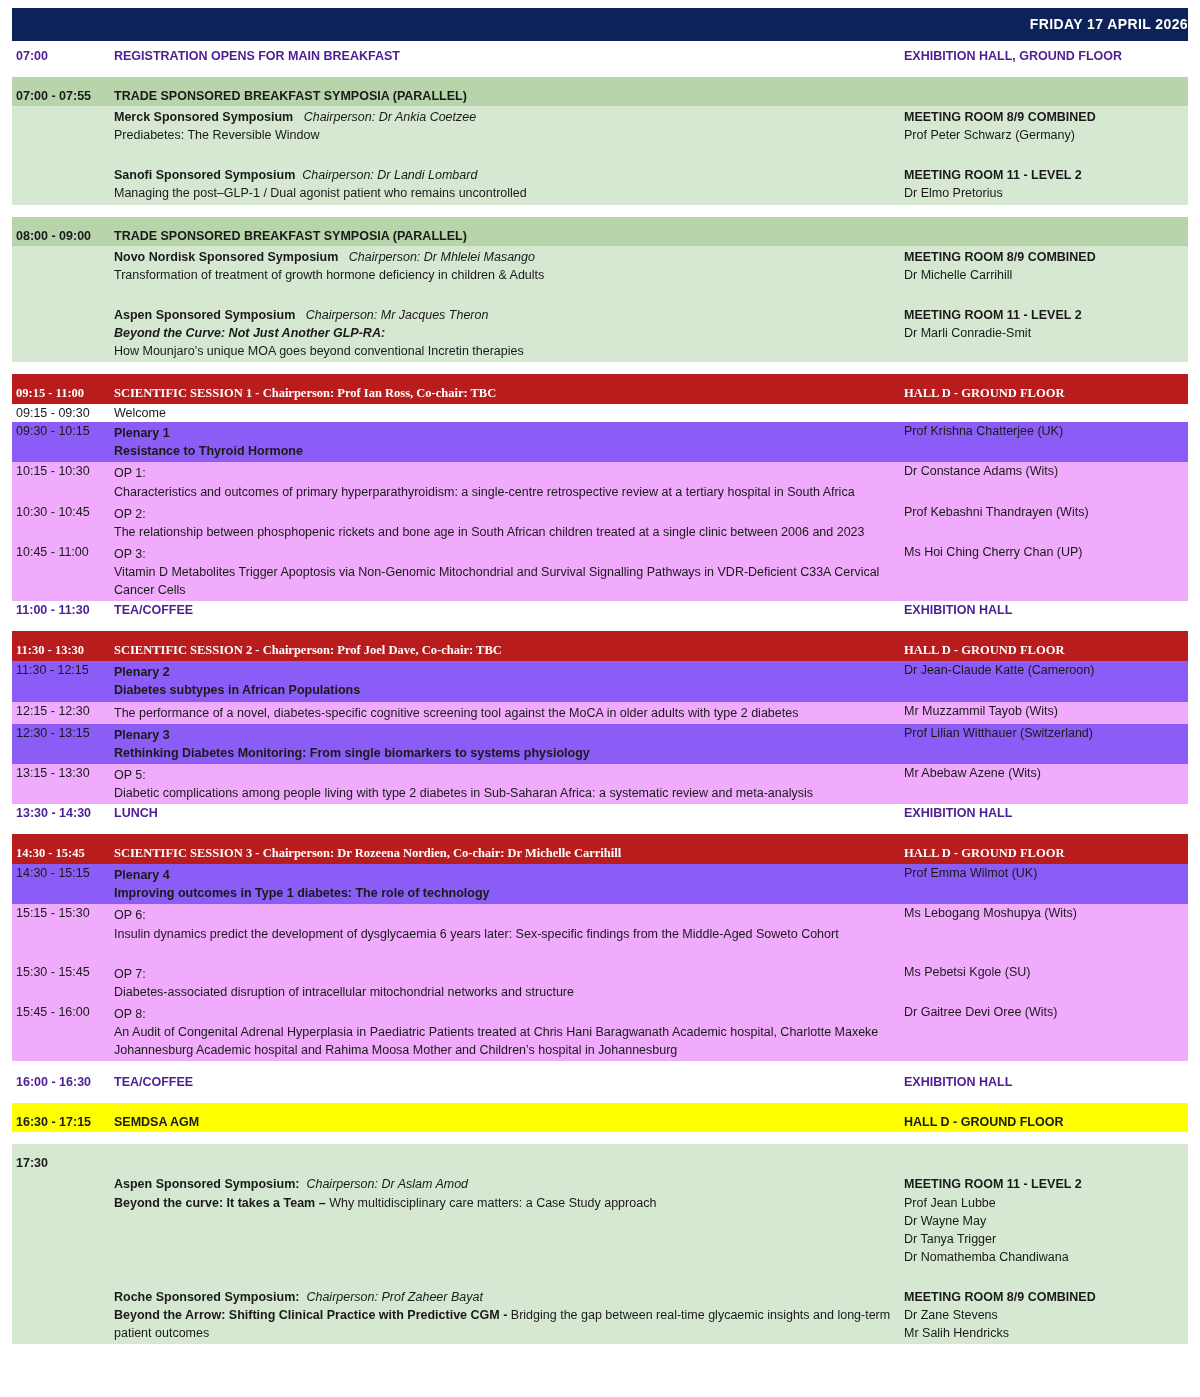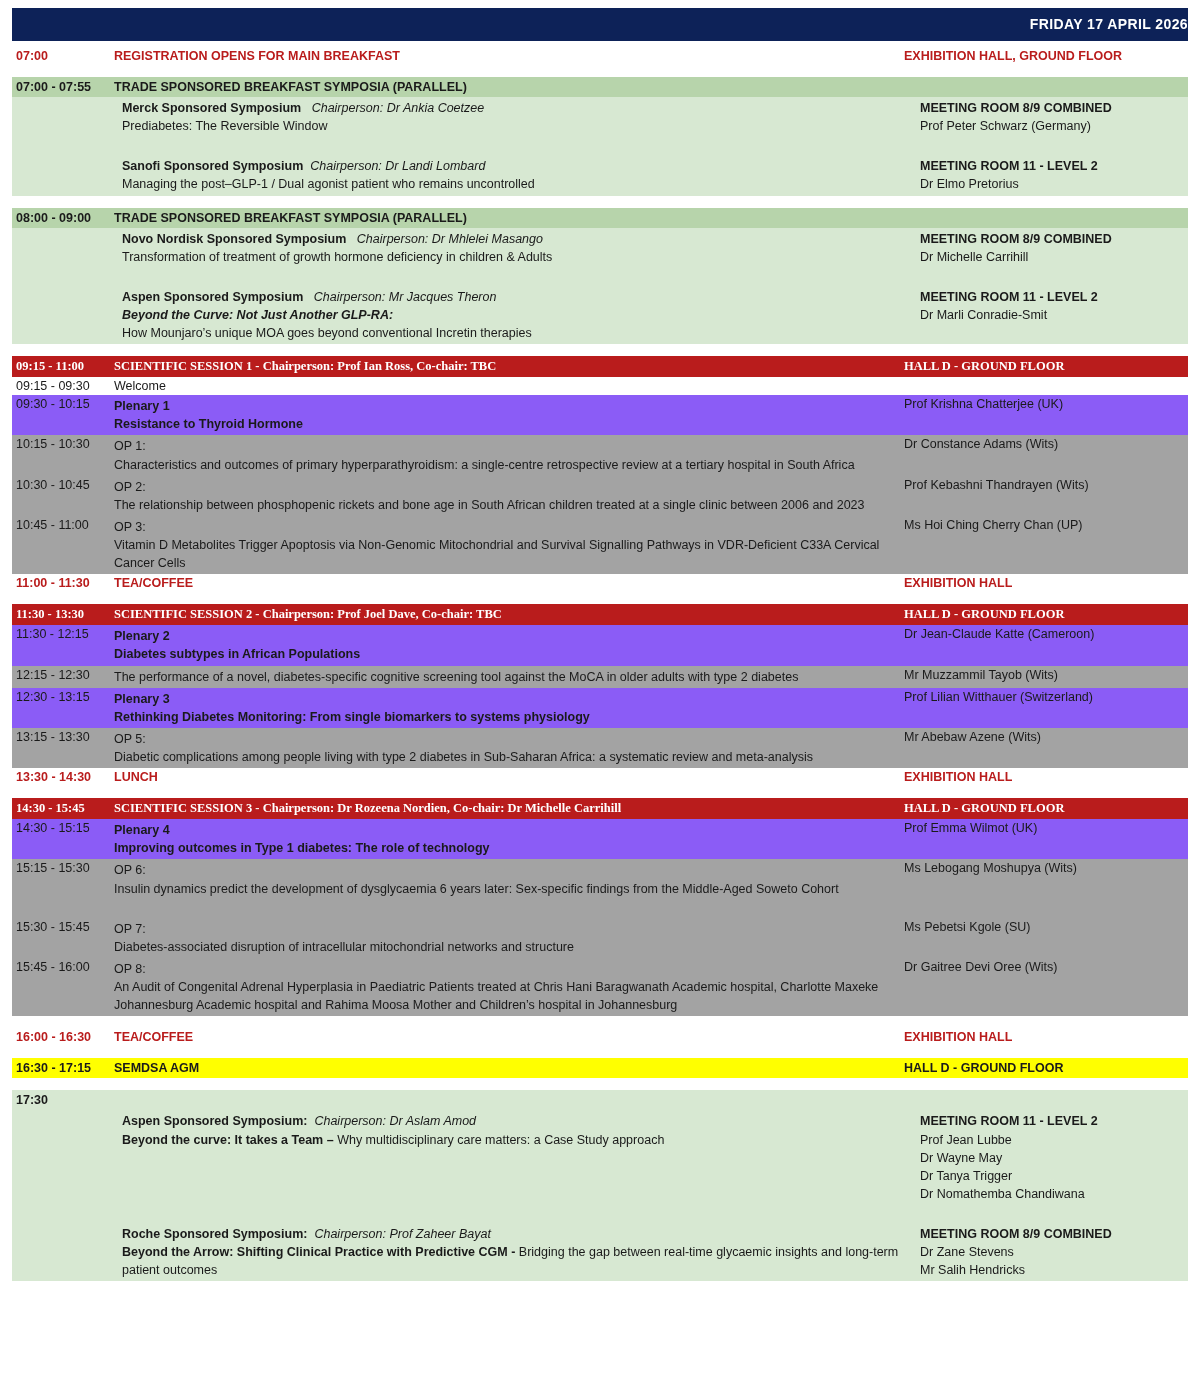--- a/index.html
+++ b/index.html
@@ -34,33 +34,33 @@
   }
   .row > div { padding: 2px 4px 2px 4px; }
   .c-time { padding-left: 4px; }
   .c-mid  { padding-left: 8px; }
   .c-room { padding-left: 6px; }
 
   .spacer { height: 12px; }
   .spacer-sm { height: 6px; }
 
   
-  .red { color: #b91c1c; font-weight: bold; }
-  .green { background: #d7e8d2; gap: 8px; }
+  .red { color: #4c1d95; font-weight: bold; }
+  .green { background: #d7e8d2; }
   .green-dark { background: #b7d4ab; }
   .teal { background: #b91c1c; color: #ffffff; font-weight: bold; font-family: Liberation Serif, serif; }
   .grey { background: #8b5cf6; }
-  .cream { background: #a3a3a3; }
+  .cream { background: #f0abfc; }
   .plain { background: #ffffff; }
   .yellow { background: #ffff00; }
   .bold { font-weight: bold; }
   .ital { font-style: italic; }
   .b-i { font-weight: bold; font-style: italic; }
 
-  .hdr-row > div { padding-top: 3px; padding-bottom: 3px; }
+  .hdr-row > div { padding-top: 12px; padding-bottom: 3px; }
   .hdr-row .c-mid, .hdr-row .c-room { font-weight: bold; }
 
   .line { line-height: 1.45; }
   .roomtxt { font-weight: bold; }
   .personline { font-weight: normal; }
 
   .blk { display: block; }
 </style>
 </head>
 <body>

